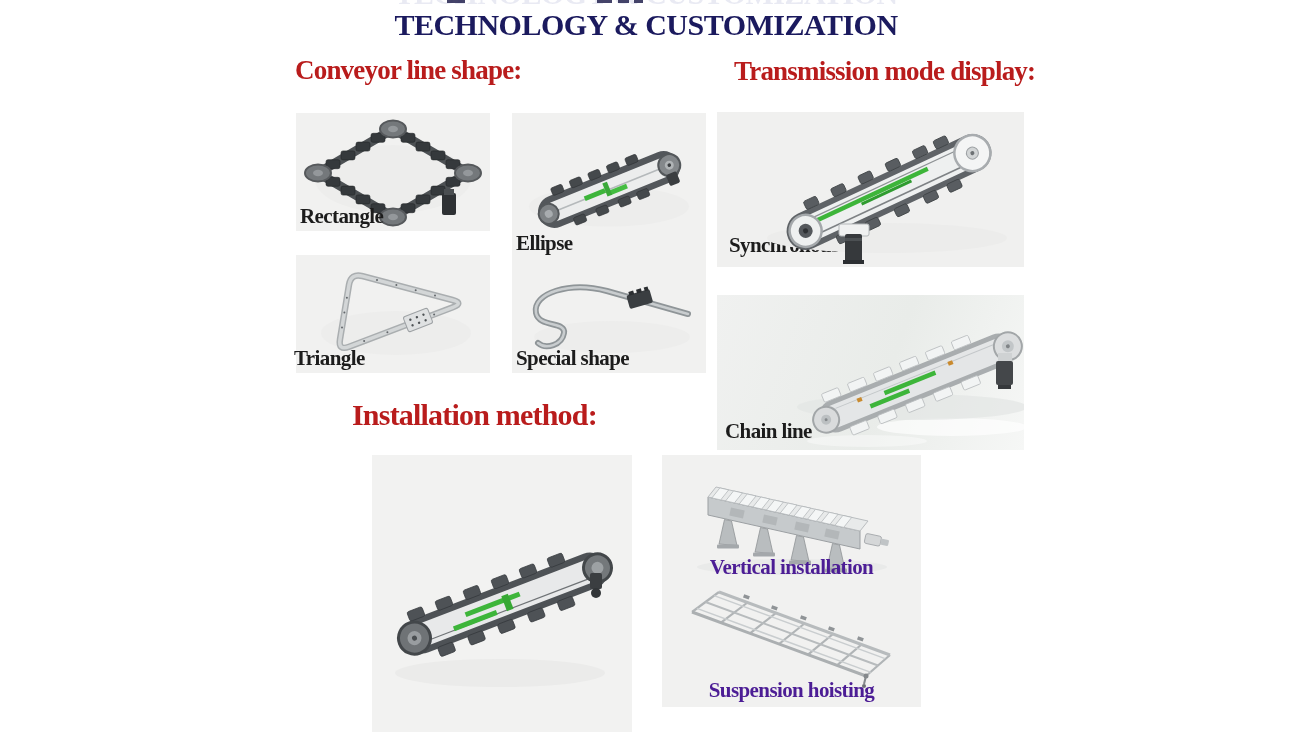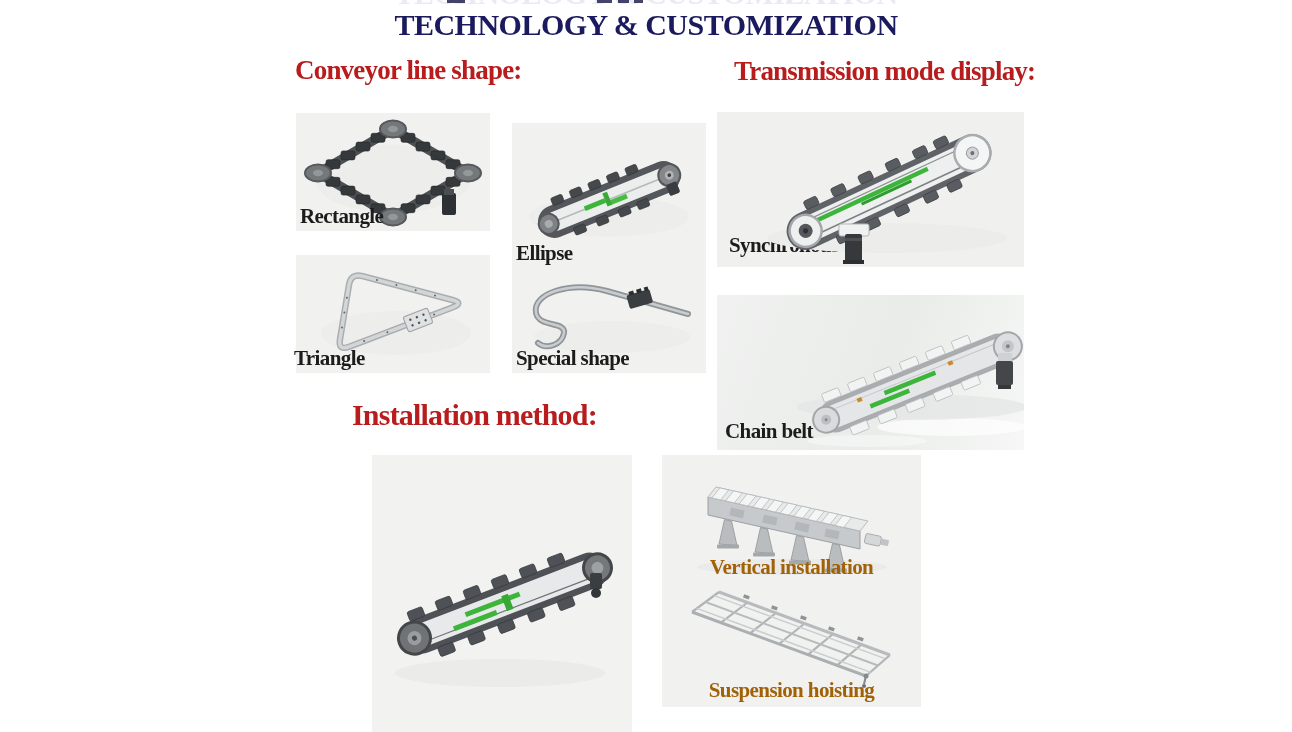--- a/index.html
+++ b/index.html
@@ -12,24 +12,24 @@
   .artifact{position:absolute;top:0;height:3px;background:#23224f;opacity:.85;}
   .a1{left:447px;width:18px;} .a2{left:597px;width:15px;} .a3{left:618px;width:11px;} .a4{left:634px;width:9px;}
   .heading{position:absolute;margin:0;font-size:27px;font-weight:700;letter-spacing:-0.8px;color:#b91c1c;}
   .h-conveyor{left:295px;top:55px;}
   .h-transmission{left:734px;top:56px;}
   .h-installation{left:352px;top:398px;font-size:30px;}
   .panel{position:absolute;margin:12px;background:var(--panel,#f1f1f0);}
   .panel svg{position:absolute;left:0;top:0;width:100%;height:100%;z-index:1;}
   .label{position:absolute;z-index:2;font-weight:700;color:#1c1c1c;letter-spacing:-0.6px;white-space:nowrap;}
   .label-left{left:4px;bottom:2px;font-size:21px;}
-  .label-center{left:0;right:0;bottom:4px;text-align:center;font-size:21px;color:#a16207;}
+  .label-center{left:0;right:0;bottom:4px;text-align:center;font-size:21px;color:#4c1d95;}
   .img-top svg{z-index:3;}
   .p-rect{left:284px;top:101px;width:194px;height:118px;}
-  .p-ellipse{left:500px;top:111px;width:194px;height:145px;}
+  .p-ellipse{left:500px;top:101px;width:194px;height:145px;}
   .p-triangle{left:284px;top:243px;width:194px;height:118px;}
   .p-special{left:500px;top:243px;width:194px;height:118px;}
   .p-sync{left:705px;top:100px;width:307px;height:155px;background:#f0f0ef;}
   .p-chain{left:705px;top:283px;width:307px;height:155px;
            background:linear-gradient(110deg,#f0f1f0 0%,#e9ece9 55%,#f6f7f6 100%);}
   .p-horiz{left:360px;top:443px;width:260px;height:284px;background:#f2f2f1;}
   .p-vert{left:650px;top:443px;width:259px;height:129px;}
   .p-susp{left:650px;top:566px;width:259px;height:129px;}
   .p-sync .label-left{left:12px;bottom:9px;}
   .p-chain .label-left{left:8px;bottom:6px;}
@@ -244,21 +244,21 @@
         <circle cx="98" cy="0" r="14" fill="#dcdedf" stroke="#a2a6a8" stroke-width="2"></circle>
           <circle cx="98" cy="0" r="6" fill="#c2c6c8"></circle>
           <circle cx="98" cy="0" r="2" fill="#808487"></circle>
       </g>
       <g>
         <rect x="281" y="58" width="14" height="8" fill="#cfd2d3"></rect>
         <rect x="279" y="66" width="17" height="24" rx="2" fill="#44474a"></rect>
         <rect x="281" y="90" width="13" height="4" fill="#36393c"></rect>
       </g>
     </svg>
-    <figcaption class="label label-left">Chain belt</figcaption>
+    <figcaption class="label label-left">Chain line</figcaption>
   </figure>
 
   <figure class="panel p-horiz">
     <svg viewBox="0 0 260 284">
       <defs>
           <rect id="hk" x="-8" y="-5" width="16" height="10" rx="2" fill="#4e5256" stroke="#34383b" stroke-width="0.7"></rect>
         </defs>
       <ellipse cx="128" cy="218" rx="105" ry="14" fill="#ebebea"></ellipse>
       <g transform="translate(134,148) rotate(-21)">
         <rect x="-105" y="-15" width="210" height="30" rx="15" fill="#e8e9ea" stroke="#4e5256" stroke-width="6.5"></rect>

